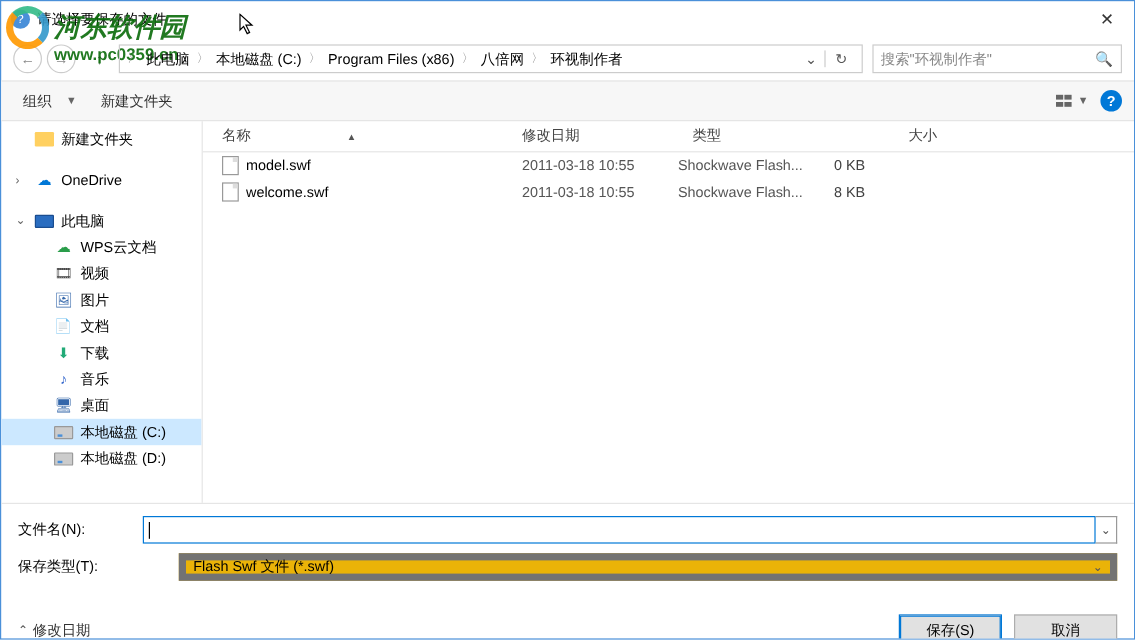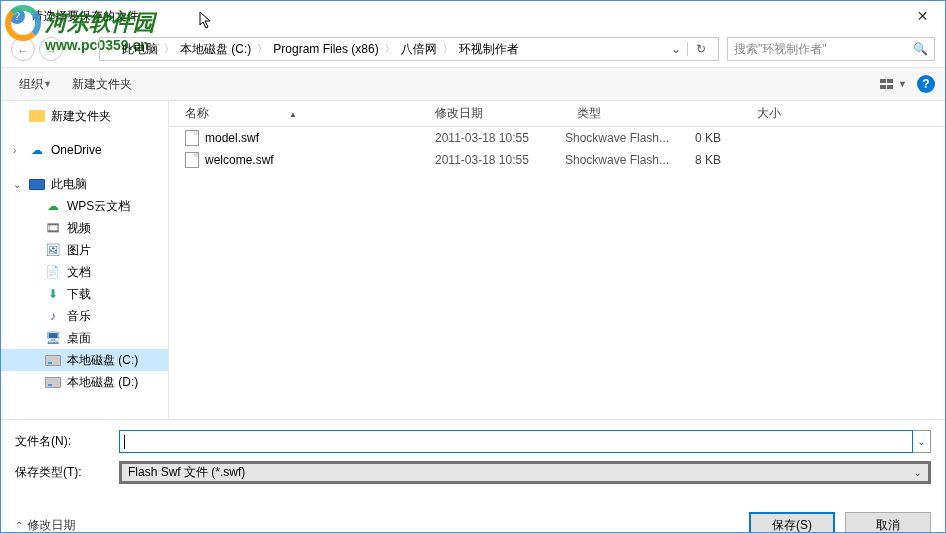--- a/index.html
+++ b/index.html
@@ -15,21 +15,21 @@
 .nav-up { width:20px; text-align:center; color:#555; margin: 0 6px;}
 .breadcrumb { flex: 1; height: 24px; border: 1px solid #ccc; display: flex; align-items: center; padding: 0 4px; margin-right: 8px; position: relative; }
 .breadcrumb .crumb { padding: 0 4px; color: #000; }
 .breadcrumb .sep { color: #888; padding: 0 2px; font-size:10px;}
 .breadcrumb .dd { margin-left: auto; color:#555; padding: 0 6px;}
 .breadcrumb .refresh { border-left: 1px solid #ccc; padding: 0 8px; color:#555; }
 .searchbox { width: 208px; height: 24px; border: 1px solid #ccc; display: flex; align-items: center; padding: 0 6px; color: #888; }
 .searchbox .mag { margin-left: auto; color:#555;}
 
 .toolbar { height: 34px; border-top: 1px solid #e5e5e5; border-bottom: 1px solid #e5e5e5; background: #f7f7f7; display: flex; align-items: center; padding: 0 10px; }
-.toolbar .btn { padding: 4px 8px; margin-right: 4px; color:#333; display:flex; align-items:center; gap:0;}
+.toolbar .btn { padding: 4px 8px; margin-right: 4px; color:#333; display:flex; align-items:center; gap:12px;}
 .toolbar .right { margin-left: auto; display: flex; align-items: center; gap: 10px; }
 .view-icon { display:flex; gap:1px; flex-wrap:wrap; width:14px; height:10px;}
 .view-icon span{ width:6px; height:4px; background:#666;}
 .help-icon { width:18px; height:18px; border-radius:50%; background:#0078d7; color:#fff; display:flex; align-items:center; justify-content:center; font-weight:bold;}
 
 .main { display: flex; height: 318px; }
 .sidebar { width: 168px; border-right: 1px solid #e5e5e5; overflow-y: auto; padding-top: 4px;}
 .tree-item { display: flex; align-items: center; height: 22px; padding-left: 28px; gap: 6px; color:#000;}
 .tree-item.selected { background: #cce8ff; }
 .tree-item.l2 { padding-left: 44px; }
@@ -56,21 +56,21 @@
 .filerow .ftype { width: 130px; padding: 0 8px; color:#555;}
 .filerow .fsize { width: 90px; text-align: left; padding: 0 8px; color:#404040;}
 .file-icon{ width:14px; height:16px; border:1px solid #999; background:#fff; position:relative;}
 .file-icon::after{content:""; position:absolute; top:0; right:0; width:4px; height:4px; background:#ddd;}
 
 .bottom { border-top: 1px solid #e5e5e5; padding: 10px 14px; }
 .field-row { display: flex; align-items: center; margin-bottom: 8px; }
 .field-row label { width: 104px; padding-right: 8px; }
 .field-row .input { flex: 1; height: 23px; border: 1px solid #999; padding: 0 4px; display:flex; align-items:center;}
 .field-row .input.focus { border-color:#0078d7; }
-.field-row .combo { flex: 1; height: 23px; border: 3px solid #737373; padding: 0 6px; display: flex; align-items: center; background:#e5e5e5;}
+.field-row .combo { flex: 1; height: 23px; border: 6px solid #737373; padding: 0 6px; display: flex; align-items: center; background:#eab308;margin-left:30px;}
 .field-row .combo .arrow { margin-left: auto; color:#555; font-size:10px;}
 .filename-row .input { margin-right: 0; }
 .filename-row .combo-arrow { width:18px; height:23px; border:1px solid #999; border-left:none; display:flex; align-items:center; justify-content:center; font-size:10px; color:#555;}
 
 .footer { display: flex; align-items: center; padding: 10px 14px; }
 .hide-folders { display:flex; align-items:center; gap:4px; color:#333;}
 .hide-folders .chev{ color:#555; font-size:10px;}
 .footer .spacer { flex: 1; }
 .footer button { width: 86px; height: 26px; background: #e1e1e1; border: 1px solid #adadad; margin-left: 10px; }
 .footer button.primary { border: 1px solid #0078d7; box-shadow: inset 0 0 0 1px #0078d7; }

